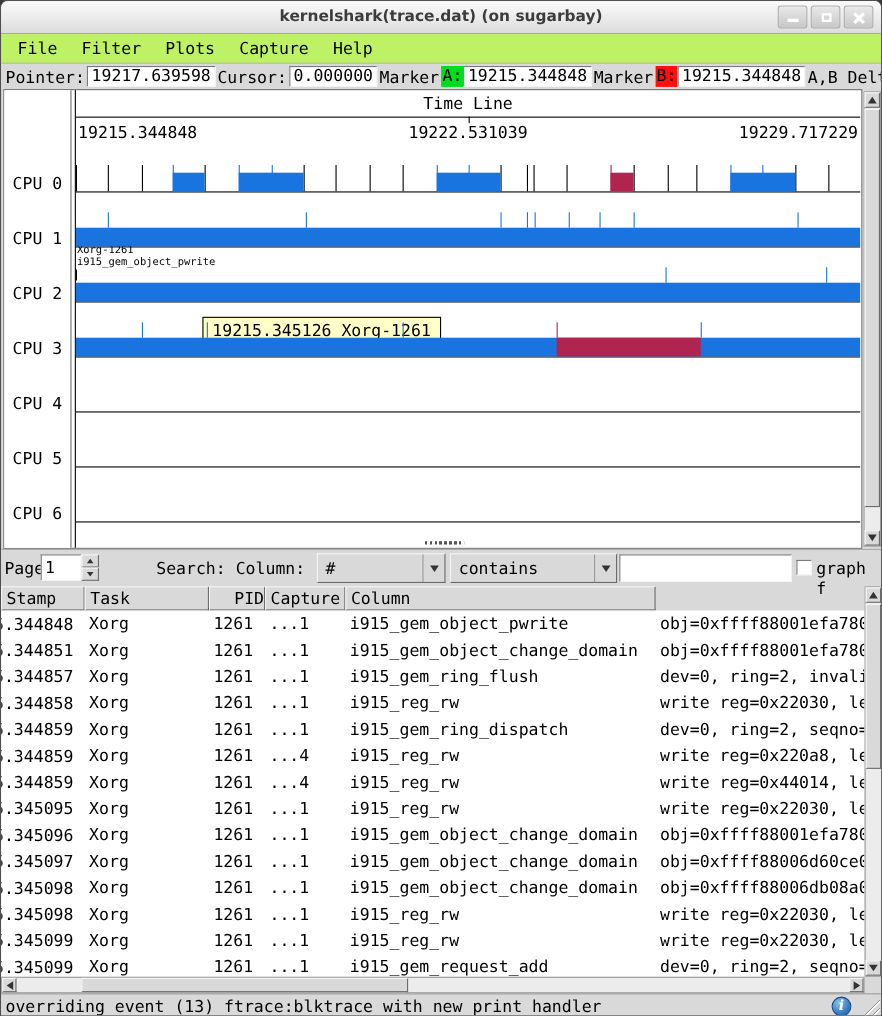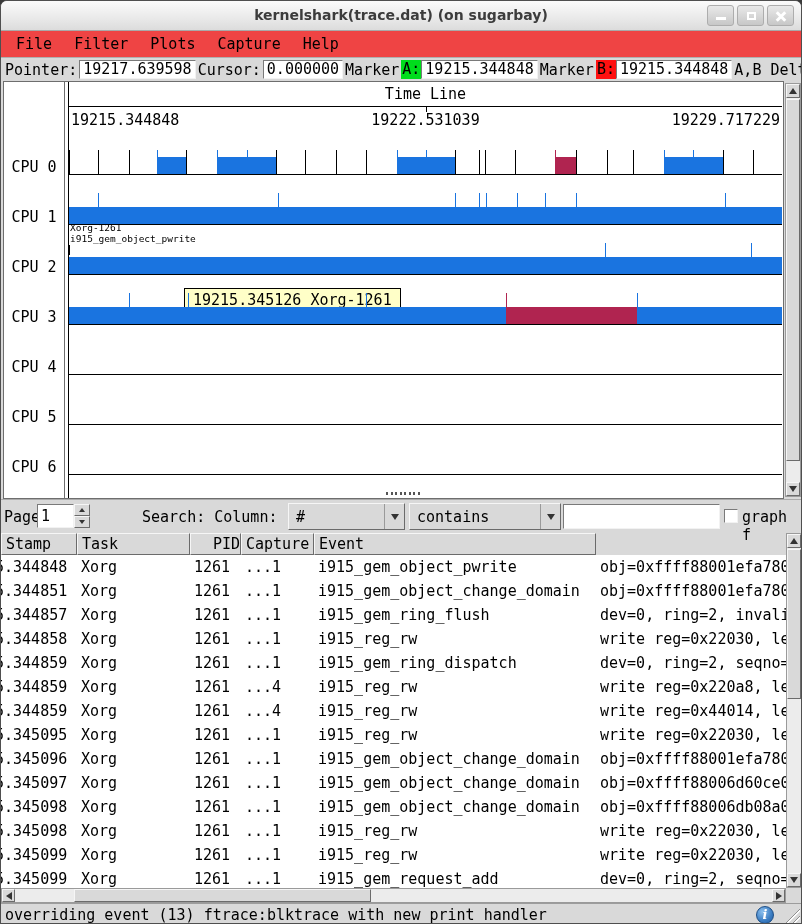--- a/index.html
+++ b/index.html
@@ -12,21 +12,21 @@
   .title{position:absolute;left:0;right:0;top:6px;text-align:center;
     font-family:"DejaVu Sans",sans-serif;font-size:14px;font-weight:bold;color:#3c3c3c;}
   .winbtns{position:absolute;right:7px;top:4px;display:flex;gap:3px;}
   .winbtn{width:27px;height:21px;background:linear-gradient(#e9e9e9,#c7c7c7);
     border:1px solid #adadad;border-radius:3px;position:relative;}
   .winbtn .bar{position:absolute;left:8px;bottom:5px;width:10px;height:3px;background:#fff;}
   .winbtn .box{position:absolute;left:9px;top:6px;width:9px;height:8px;border:2px solid #fff;}
   .winbtn .x1,.winbtn .x2{position:absolute;left:7px;top:9px;width:12px;height:3px;background:#fff;}
   .winbtn .x1{transform:rotate(45deg);} .winbtn .x2{transform:rotate(-45deg);}
   
-  .menubar{position:absolute;left:0;top:30px;width:100%;height:27px;background:#ef4444;
+  .menubar{position:absolute;left:0;top:30px;width:100%;height:27px;background:#bef264;
     border-bottom:1px solid #b0b0b0;display:flex;align-items:center;padding-left:4px;}
   .menuitem{padding:2px 11px;}
   
   .infobar{position:absolute;left:0;top:57px;width:100%;height:23px;background:#d9d9d9;
     display:flex;align-items:center;white-space:nowrap;overflow:hidden;padding-left:2px;}
   .ib-label{margin:0 2px;}
   .entry{background:#fff;border:1px solid;border-color:#7a7a7a #f2f2f2 #f2f2f2 #7a7a7a;
     padding:0 3px;height:19px;line-height:17px;}
   .badge{padding:0 1px;height:19px;line-height:18px;}
   .badge-a{background:#00dd1c;} .badge-b{background:#ff1010;}
@@ -281,21 +281,21 @@
     <input class="query" value="" style="">
     <div class="checkbox"></div>
     <span class="sb-label" style="left:741px;">graph f</span>
   </div>
 
   <div class="thead">
       <div class="th" style="width: 76px;">Stamp</div>
       <div class="th" style="width: 113px;">Task</div>
       <div class="th" style="width: 51px; text-align: right;">PID</div>
       <div class="th" style="width: 73px;">Capture</div>
-      <div class="th" style="width: 282px;">Event</div>
+      <div class="th" style="width: 282px;">Column</div>
     </div>
   <div class="tbody">
       <div class="tr">
         <div class="td td-stamp" style="width: 76px;">5.344848</div>
         <div class="td" style="width: 113px;">Xorg</div>
         <div class="td" style="width: 51px;">1261</div>
         <div class="td" style="width: 73px;">...1</div>
         <div class="td" style="width: 282px;">i915_gem_object_pwrite</div>
         <div class="td" style="width: 190px;">obj=0xffff88001efa780</div>
       </div>

